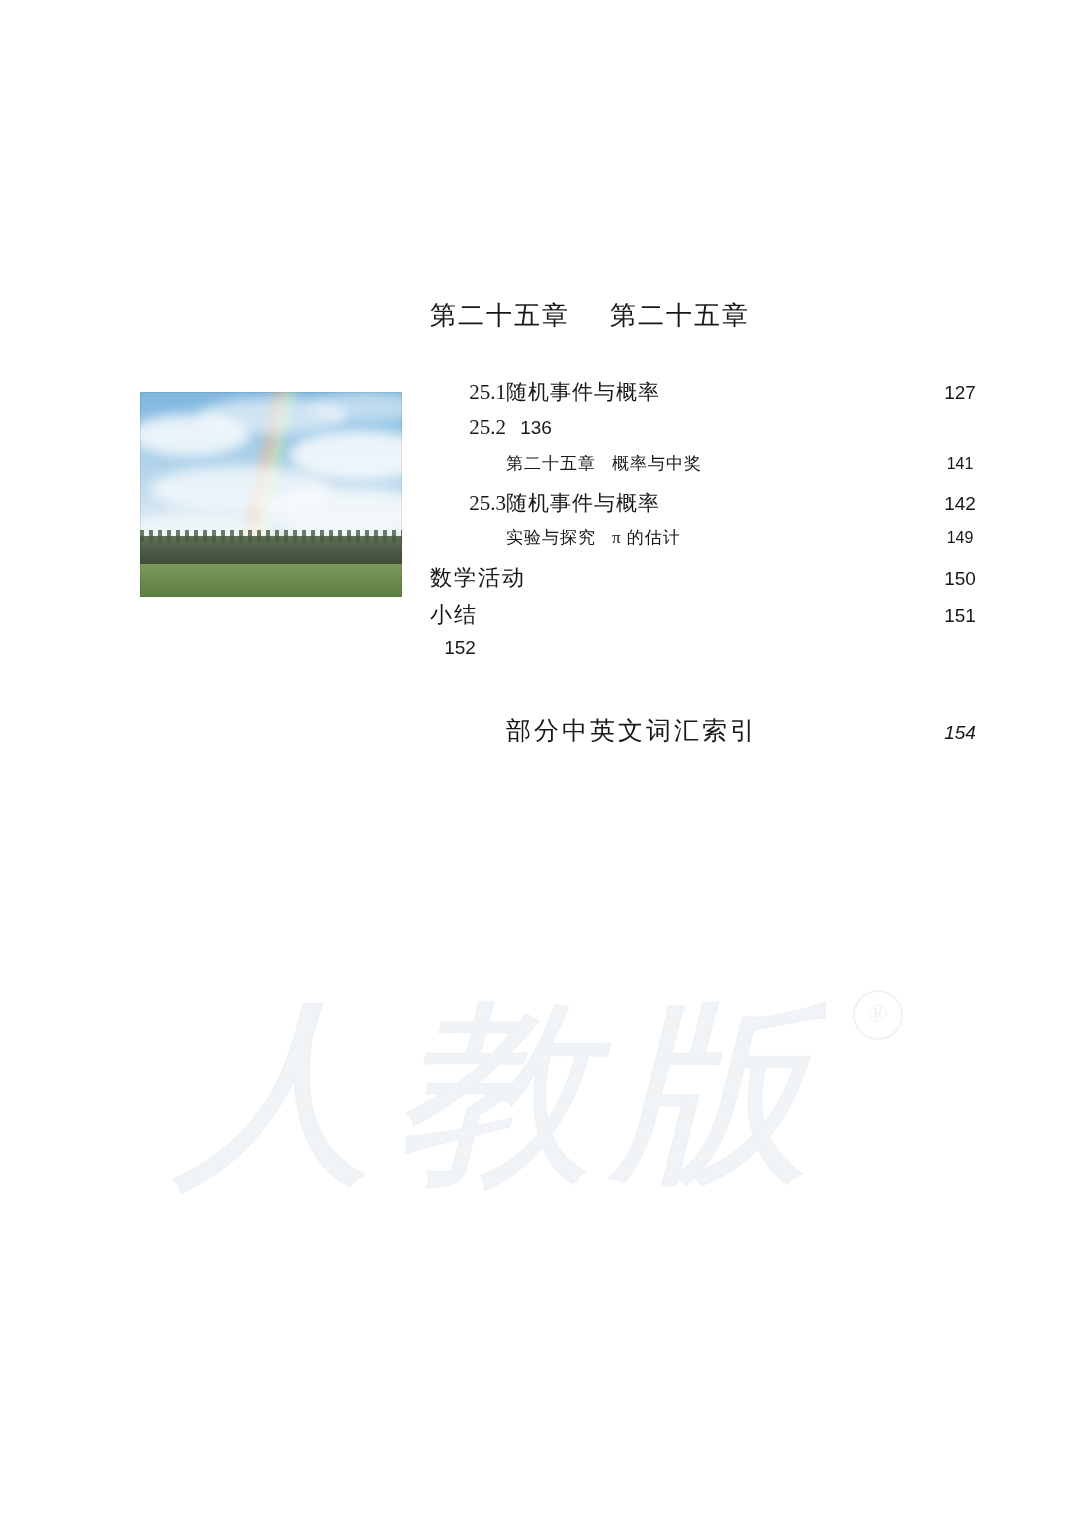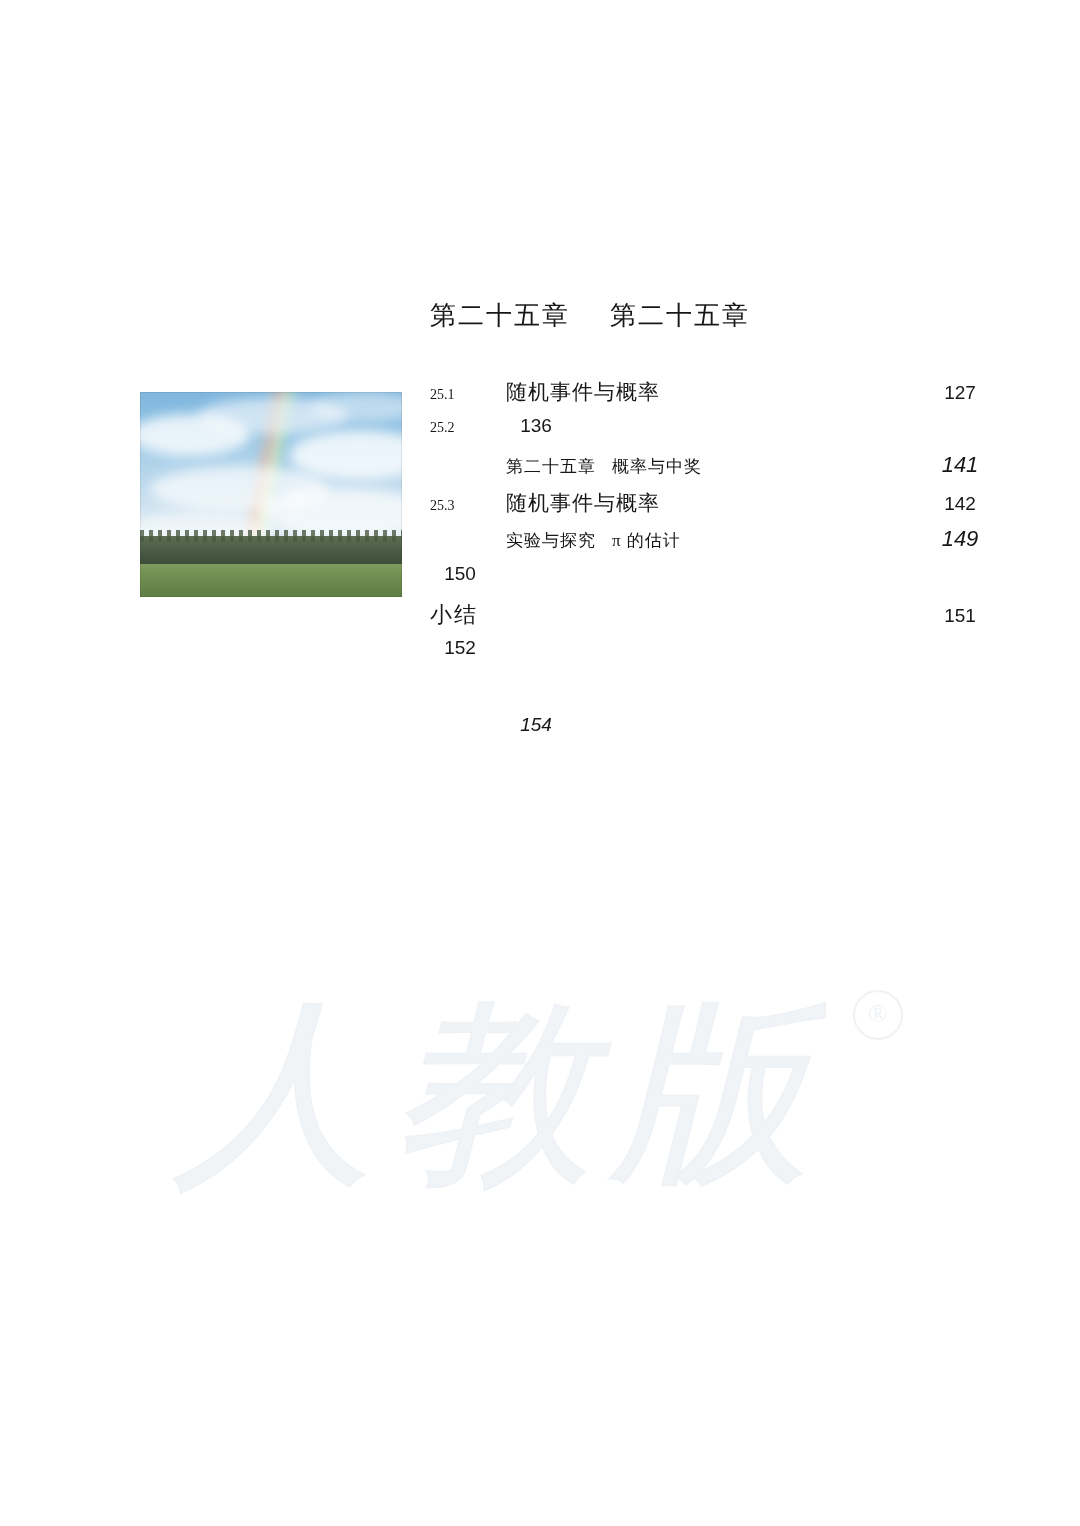--- a/index.html
+++ b/index.html
@@ -117,23 +117,24 @@
     top: 378px;
     width: 560px;
   }
   .toc-row {
     display: flex;
     align-items: baseline;
     height: 37px;
   }
   .toc-num {
     width: 76px;
-    font-size: 14px;
+    font-size: 21px;
     color: #171717;
     flex: 0 0 76px;
+    text-align: right;
   }
   .toc-title {
     flex: 1 1 auto;
     font-size: 21px;
     letter-spacing: 1px;
     color: #171717;
   }
   .toc-page {
     flex: 0 0 60px;
     text-align: center;
@@ -143,21 +144,21 @@
   }
 
   
   .toc-row.sub .toc-num { flex: 0 0 76px; }
   .toc-row.sub .toc-title {
     font-size: 17px;
     padding-left: 0;
     letter-spacing: 1px;
   }
   .toc-row.sub .toc-title .gap { display: inline-block; width: 16px; }
-  .toc-row.sub .toc-page { font-size: 22px; font-style: italic; }
+  .toc-row.sub .toc-page { font-size: 16px; }
 
   
   .toc-row.plain .toc-title {
     font-size: 22px;
     letter-spacing: 2px;
   }
   .toc-row.plain .toc-num { flex: 0 0 0px; width: 0; }
 
   
   .toc-row.index {
@@ -256,36 +257,38 @@
     </div>
 
     <div class="toc-row sub">
       <span class="toc-num"></span>
       <span class="toc-title"><span>实验与探究</span><span class="gap"></span><span>π 的估计</span></span>
       <span class="toc-page">149</span>
     </div>
 
     <div class="toc-row plain">
       <span class="toc-num"></span>
+      <span class="toc-title">数学活动</span>
       <span class="toc-page">150</span>
     </div>
 
     <div class="toc-row plain">
       <span class="toc-num"></span>
       <span class="toc-title">小结</span>
       <span class="toc-page">151</span>
     </div>
 
     <div class="toc-row plain">
       <span class="toc-num"></span>
       <span class="toc-page">152</span>
     </div>
 
     <div class="toc-row index">
       <span class="toc-num"></span>
+      <span class="toc-title">部分中英文词汇索引</span>
       <span class="toc-page">154</span>
     </div>
 
   </div>
 
   <div class="watermark">
     <div class="wm-text">人教版</div>
     <div class="wm-reg">®</div>
   </div>
 

